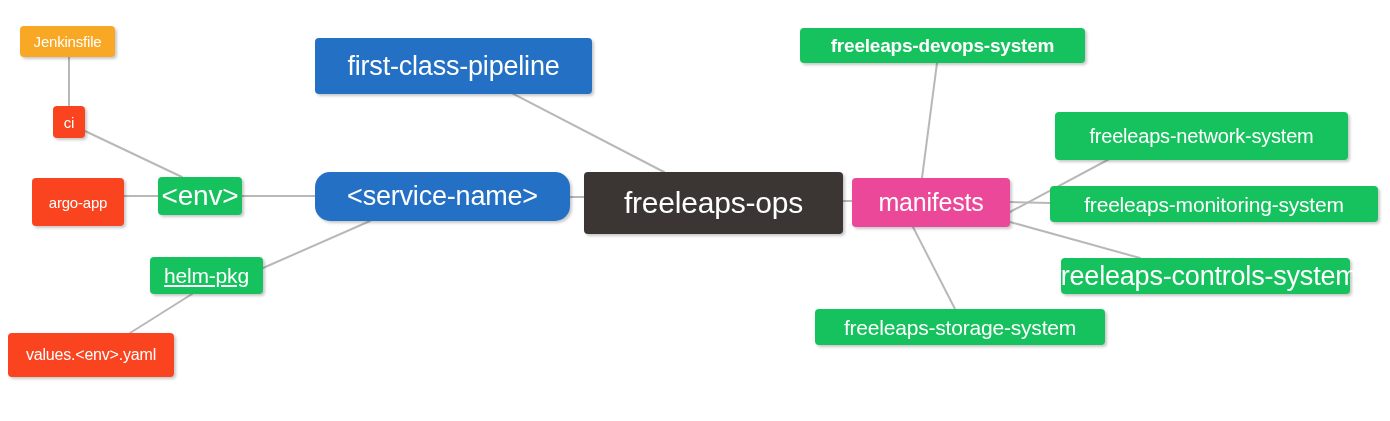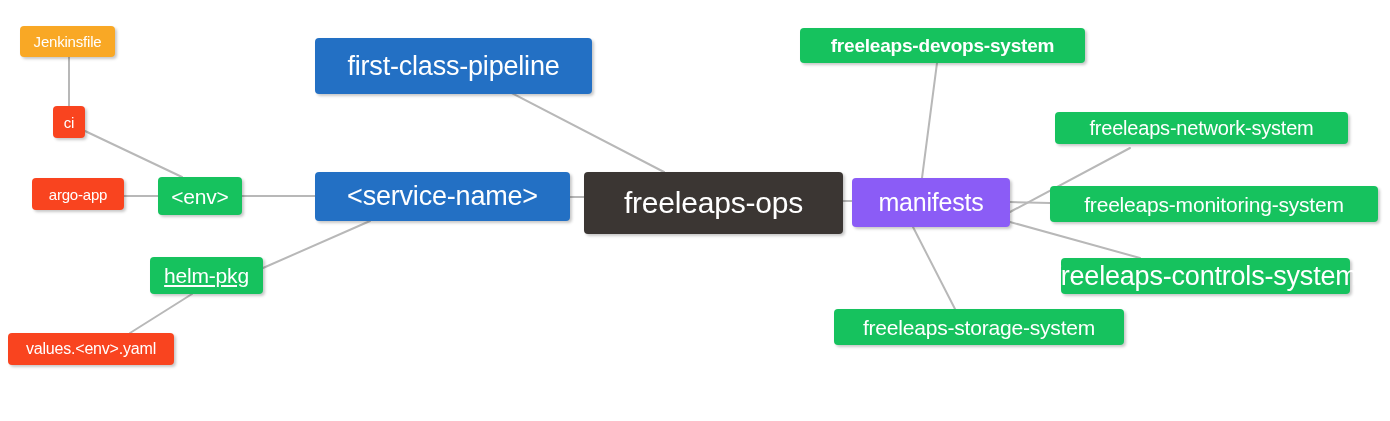--- a/index.html
+++ b/index.html
@@ -65,53 +65,53 @@
       <line x1="1010" y1="222" x2="1140" y2="258" stroke="#b8b8b8" stroke-width="2" stroke-linecap="round"></line>
       <line x1="913" y1="227" x2="955" y2="309" stroke="#b8b8b8" stroke-width="2" stroke-linecap="round"></line>
     </svg>
   <div id="node-layer">
       <div class="node" style="left: 20px; top: 26px; width: 95px; height: 31px; background: rgb(249, 168, 37); font-size: 15px;">
         <span class="node-label">Jenkinsfile</span>
       </div>
       <div class="node" style="left: 53px; top: 106px; width: 32px; height: 32px; background: rgb(249, 68, 31); font-size: 15px;">
         <span class="node-label">ci</span>
       </div>
-      <div class="node" style="left: 32px; top: 178px; width: 92px; height: 32px; background: rgb(249, 68, 31); font-size: 15px;">
+      <div class="node" style="left: 32px; top: 178px; width: 92px; height: 48px; background: rgb(249, 68, 31); font-size: 15px;">
         <span class="node-label">argo-app</span>
       </div>
-      <div class="node" style="left: 158px; top: 177px; width: 84px; height: 38px; background: rgb(22, 194, 94); font-size: 21px;">
+      <div class="node" style="left: 158px; top: 177px; width: 84px; height: 38px; background: rgb(22, 194, 94); font-size: 28px;">
         <span class="node-label">&lt;env&gt;</span>
       </div>
       <div class="node" style="left: 150px; top: 257px; width: 113px; height: 37px; background: rgb(22, 194, 94); font-size: 21px; text-decoration: underline;">
         <span class="node-label">helm-pkg</span>
       </div>
-      <div class="node" style="left: 8px; top: 333px; width: 166px; height: 32px; background: rgb(249, 68, 31); font-size: 16px;">
+      <div class="node" style="left: 8px; top: 333px; width: 166px; height: 44px; background: rgb(249, 68, 31); font-size: 16px;">
         <span class="node-label">values.&lt;env&gt;.yaml</span>
       </div>
       <div class="node" style="left: 315px; top: 38px; width: 277px; height: 56px; background: rgb(35, 112, 196); font-size: 27px;">
         <span class="node-label">first-class-pipeline</span>
       </div>
-      <div class="node" style="left: 315px; top: 172px; width: 255px; height: 49px; background: rgb(35, 112, 196); font-size: 27px;">
+      <div class="node" style="left: 315px; top: 172px; width: 255px; height: 49px; background: rgb(35, 112, 196); font-size: 27px; border-radius: 15px;">
         <span class="node-label">&lt;service-name&gt;</span>
       </div>
       <div class="node" style="left: 584px; top: 172px; width: 259px; height: 62px; background: rgb(59, 54, 51); font-size: 30px;">
         <span class="node-label">freeleaps-ops</span>
       </div>
-      <div class="node" style="left: 852px; top: 178px; width: 158px; height: 49px; background: #8b5cf6; font-size: 25px;">
+      <div class="node" style="left: 852px; top: 178px; width: 158px; height: 49px; background: #ec4899; font-size: 25px;">
         <span class="node-label">manifests</span>
       </div>
       <div class="node" style="left: 800px; top: 28px; width: 285px; height: 35px; background: rgb(22, 194, 94); font-size: 19px; font-weight: bold;">
         <span class="node-label">freeleaps-devops-system</span>
       </div>
-      <div class="node" style="left: 1055px; top: 112px; width: 293px; height: 32px; background: rgb(22, 194, 94); font-size: 20px; align-items: center;">
+      <div class="node" style="left: 1055px; top: 112px; width: 293px; height: 48px; background: rgb(22, 194, 94); font-size: 20px; align-items: center;">
         <span class="node-label">freeleaps-network-system</span>
       </div>
       <div class="node" style="left: 1050px; top: 186px; width: 328px; height: 36px; background: rgb(22, 194, 94); font-size: 21px;">
         <span class="node-label">freeleaps-monitoring-system</span>
       </div>
       <div class="node" style="left: 1061px; top: 258px; width: 289px; height: 36px; background: rgb(22, 194, 94); font-size: 27px;">
         <span class="node-label">freeleaps-controls-system</span>
       </div>
-      <div class="node" style="left: 834px; top: 309px; width: 290px; height: 36px; background: rgb(22, 194, 94); font-size: 21px; justify-content: center;">
+      <div class="node" style="left: 815px; top: 309px; width: 290px; height: 36px; background: rgb(22, 194, 94); font-size: 21px; justify-content: center;">
         <span class="node-label">freeleaps-storage-system</span>
       </div>
     </div>
 </div>
 
 </body></html>

